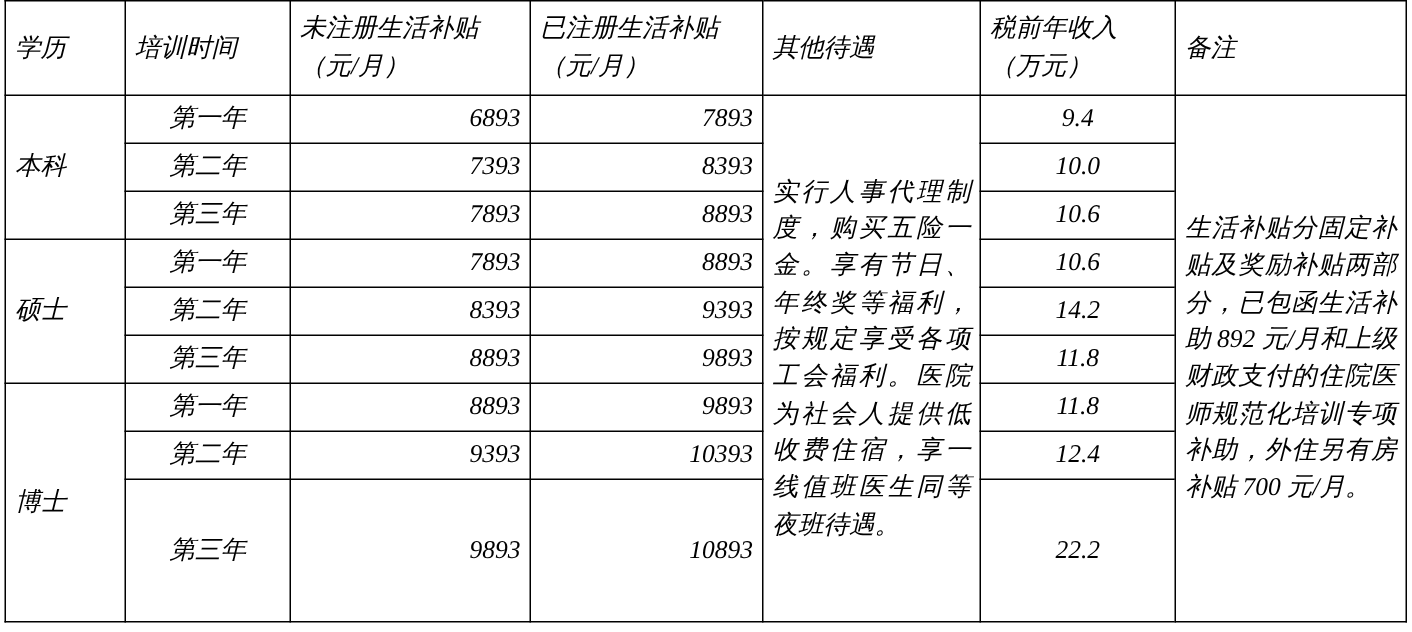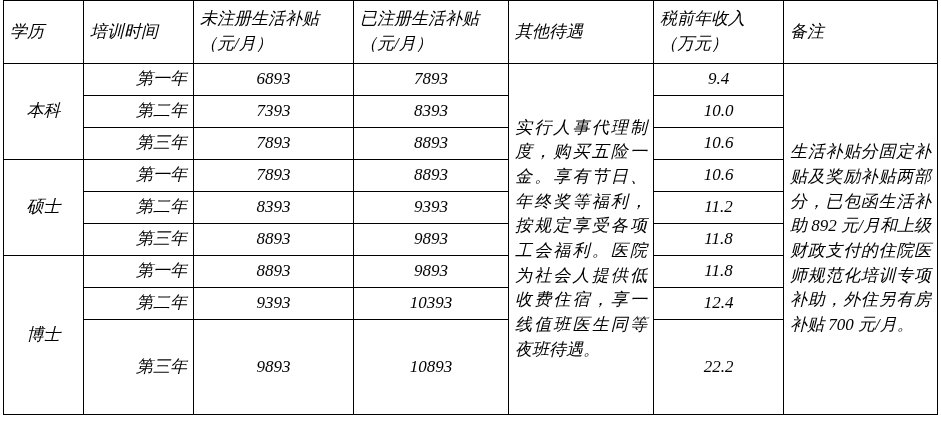--- a/index.html
+++ b/index.html
@@ -40,31 +40,31 @@
   col.c-income   { width: 130px; }
   col.c-remark   { width: 154px; }
 
   .hdr {
     text-align: left;
     padding: 6px 8px;
     font-size: 17px;
     line-height: 1.5;
   }
   .degree-cell {
-    text-align: center;
+    text-align: left;
     padding-left: 10px;
     font-size: 17px;
   }
   .year-cell {
-    text-align: right;
+    text-align: center;
     padding-left: 24px;
     font-size: 17px;
   }
   .num-cell {
-    text-align: center;
+    text-align: right;
     padding-left: 8px;
     font-size: 17px;
   }
   .income-cell {
     text-align: center;
     padding-left: 8px;
     font-size: 17px;
   }
   .para-cell {
     text-align: justify;
@@ -138,21 +138,21 @@
         <td class="degree-cell" rowspan="3">硕士</td>
         <td class="year-cell">第一年</td>
         <td class="num-cell">7893</td>
         <td class="num-cell">8893</td>
         <td class="income-cell">10.6</td>
       </tr>
       <tr class="row-small">
         <td class="year-cell">第二年</td>
         <td class="num-cell">8393</td>
         <td class="num-cell">9393</td>
-        <td class="income-cell">11.2</td>
+        <td class="income-cell">14.2</td>
       </tr>
       <tr class="row-small">
         <td class="year-cell">第三年</td>
         <td class="num-cell">8893</td>
         <td class="num-cell">9893</td>
         <td class="income-cell">11.8</td>
       </tr>
 
       <tr class="row-small">
         <td class="degree-cell" rowspan="3">博士</td>

